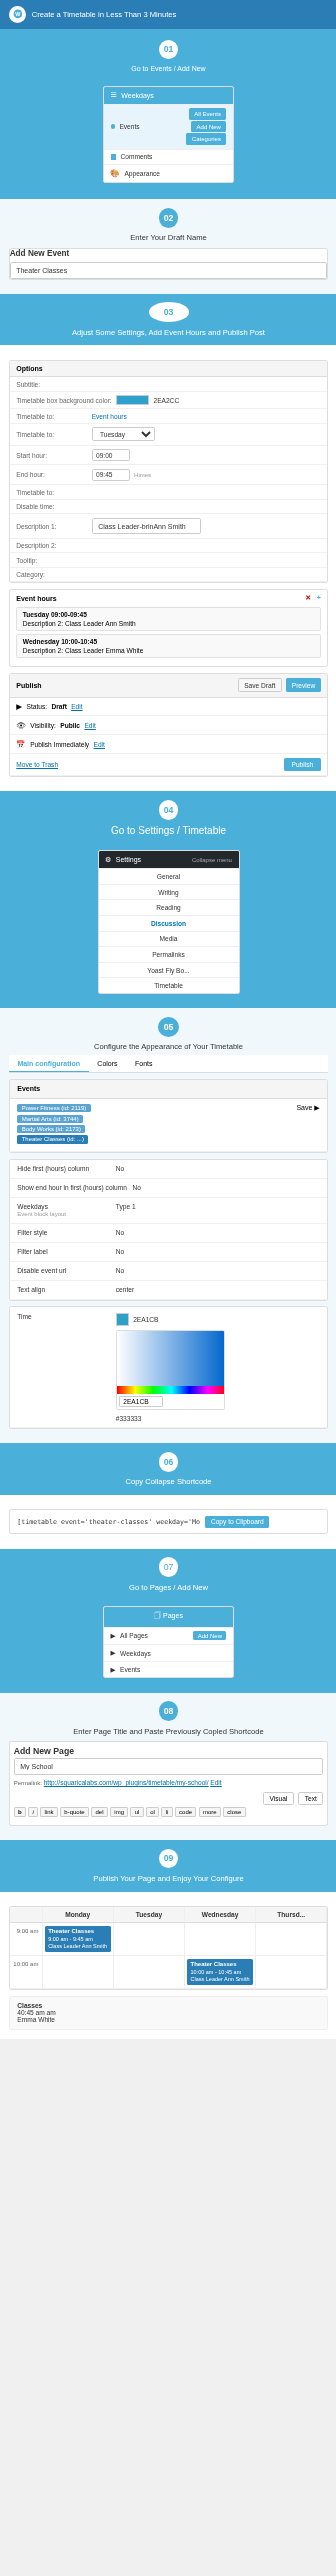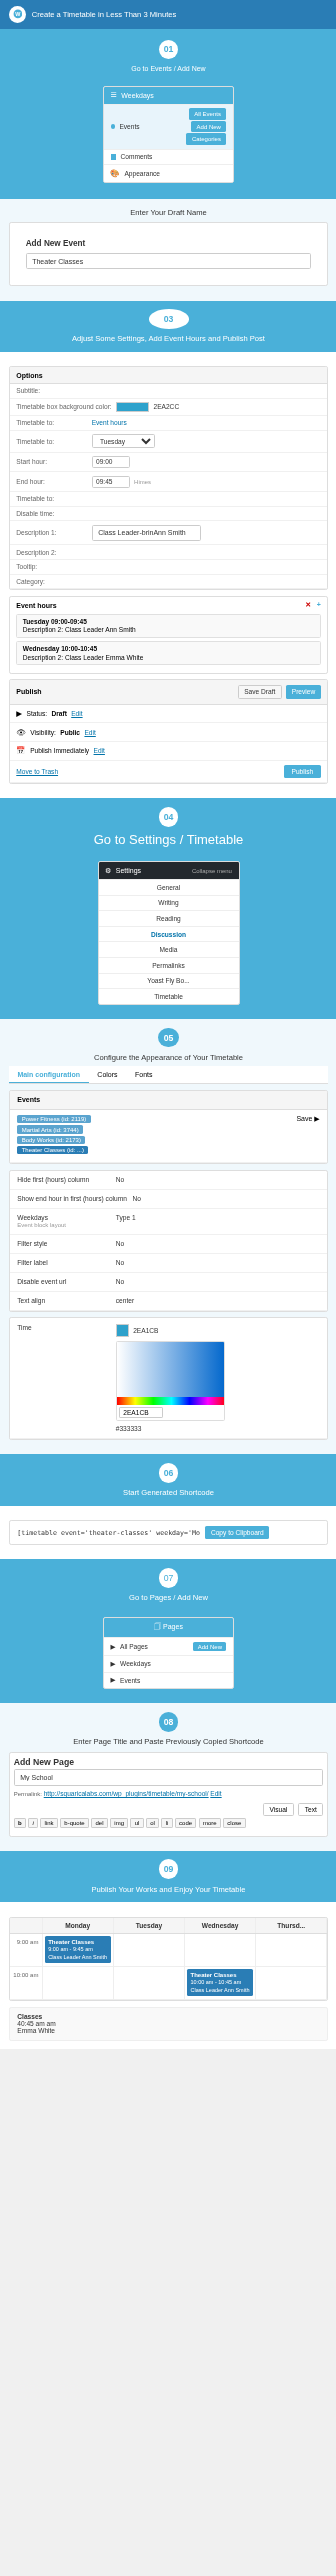--- a/index.html
+++ b/index.html
@@ -101,21 +101,21 @@
     }
     .icon-brush {
       font-size: 7.6px;
     }
 
     
     .white-card {
       background: #fff;
       border: 0.5px solid #ddd;
       border-radius: 2.2px;
-      padding: 16px;
+      padding: 0;
       margin: 5.5px 0;
     }
     .card-title {
       font-size: 8.2px;
       font-weight: bold;
       color: #333;
       margin-bottom: 4.4px;
     }
     .form-input {
       width: 100%;
@@ -636,20 +636,25 @@
       </div>
       <div class="nav-menu-item">
         <span class="icon-brush">🎨</span>
         <span>Appearance</span>
       </div>
     </div>
   </div>
 </div>
 
 <div class="section-light">
+  <div style="display:flex; justify-content:center;">
+    <div style="background:#4ab0d9; border-radius:50%; width:19.7px; height:19.7px; display:flex; align-items:center; justify-content:center; color:#fff; font-weight:bold; font-size:8.7px; margin-bottom:5.5px;">
+      <span>02</span>
+    </div>
+  </div>
   <div class="text-center mb-8" style="color:#333; font-size:7.6px;">Enter Your Draft Name</div>
 
   <div class="white-card">
     <div class="card-title">Add New Event</div>
     <input class="form-input" type="text" value="Theater Classes" style="">
   </div>
 </div>
 
 <div style="background:#4ab0d9; padding:8.7px; text-align:center; color:#fff;">
   <div style="width:40px; height:19.7px; background:#fff; border-radius:50%; display:flex; align-items:center; justify-content:center; color:#4ab0d9; font-weight:bold; font-size:8.7px; margin:0 auto 5.5px;">
@@ -764,21 +769,21 @@
       <span class="apt-link">Move to Trash</span>
       <button class="btn-publish">Publish</button>
     </div>
   </div>
 </div>
 
 <div style="background:#4ab0d9; padding:8.7px; text-align:center; color:#fff;">
   <div style="width:19.7px; height:19.7px; background:#fff; border-radius:50%; display:flex; align-items:center; justify-content:center; color:#4ab0d9; font-weight:bold; font-size:8.7px; margin:0 auto 5.5px;">
     <span>04</span>
   </div>
-  <div style="font-size:13px;">Go to Settings / Timetable</div>
+  <div style="font-size:10px;">Go to Settings / Timetable</div>
 
   <div style="display:flex; justify-content:center; margin-top:8.7px;">
     <div class="settings-nav">
       <div class="settings-nav-header">
         <span>⚙</span>
         <span>Settings</span>
         <span style="margin-left:auto; font-size:6px; color:#aaa;">Collapse menu</span>
       </div>
       <div class="settings-nav-item">General</div>
       <div class="settings-nav-item">Writing</div>
@@ -884,21 +889,21 @@
         <div style="font-size:6.6px; color:#333; margin-top:2.2px;">#333333</div>
       </div>
     </div>
   </div>
 </div>
 
 <div style="background:#4ab0d9; padding:8.7px; text-align:center; color:#fff;">
   <div style="width:19.7px; height:19.7px; background:#fff; border-radius:50%; display:flex; align-items:center; justify-content:center; color:#4ab0d9; font-weight:bold; font-size:8.7px; margin:0 auto 5.5px;">
     <span>06</span>
   </div>
-  <div style="font-size:7.6px;">Start Generated Shortcode</div>
+  <div style="font-size:7.6px;">Copy Collapse Shortcode</div>
 </div>
 
 <div class="section-white">
   <div class="shortcode-box">
     <span style="font-family:monospace; font-size:6.6px;">[timetable event='theater-classes' weekday='Mo</span>
     <button class="btn-copy">Copy to Clipboard</button>
   </div>
 </div>
 
 <div style="background:#4ab0d9; padding:8.7px; text-align:center; color:#fff;">
@@ -967,21 +972,21 @@
       <button class="toolbar-btn">close</button>
     </div>
 
   </div>
 </div>
 
 <div style="background:#4ab0d9; padding:8.7px; text-align:center; color:#fff;">
   <div style="width:19.7px; height:19.7px; background:#fff; border-radius:50%; display:flex; align-items:center; justify-content:center; color:#4ab0d9; font-weight:bold; font-size:8.7px; margin:0 auto 5.5px;">
     <span>09</span>
   </div>
-  <div style="font-size:7.6px;">Publish Your Works and Enjoy Your Timetable</div>
+  <div style="font-size:7.6px;">Publish Your Page and Enjoy Your Configure</div>
 </div>
 
 <div class="section-white">
   <div class="timetable-preview">
 
     <div class="timetable-header-row">
       <div class="timetable-col-header"></div>
       <div class="timetable-col-header">Monday</div>
       <div class="timetable-col-header">Tuesday</div>
       <div class="timetable-col-header">Wednesday</div>

